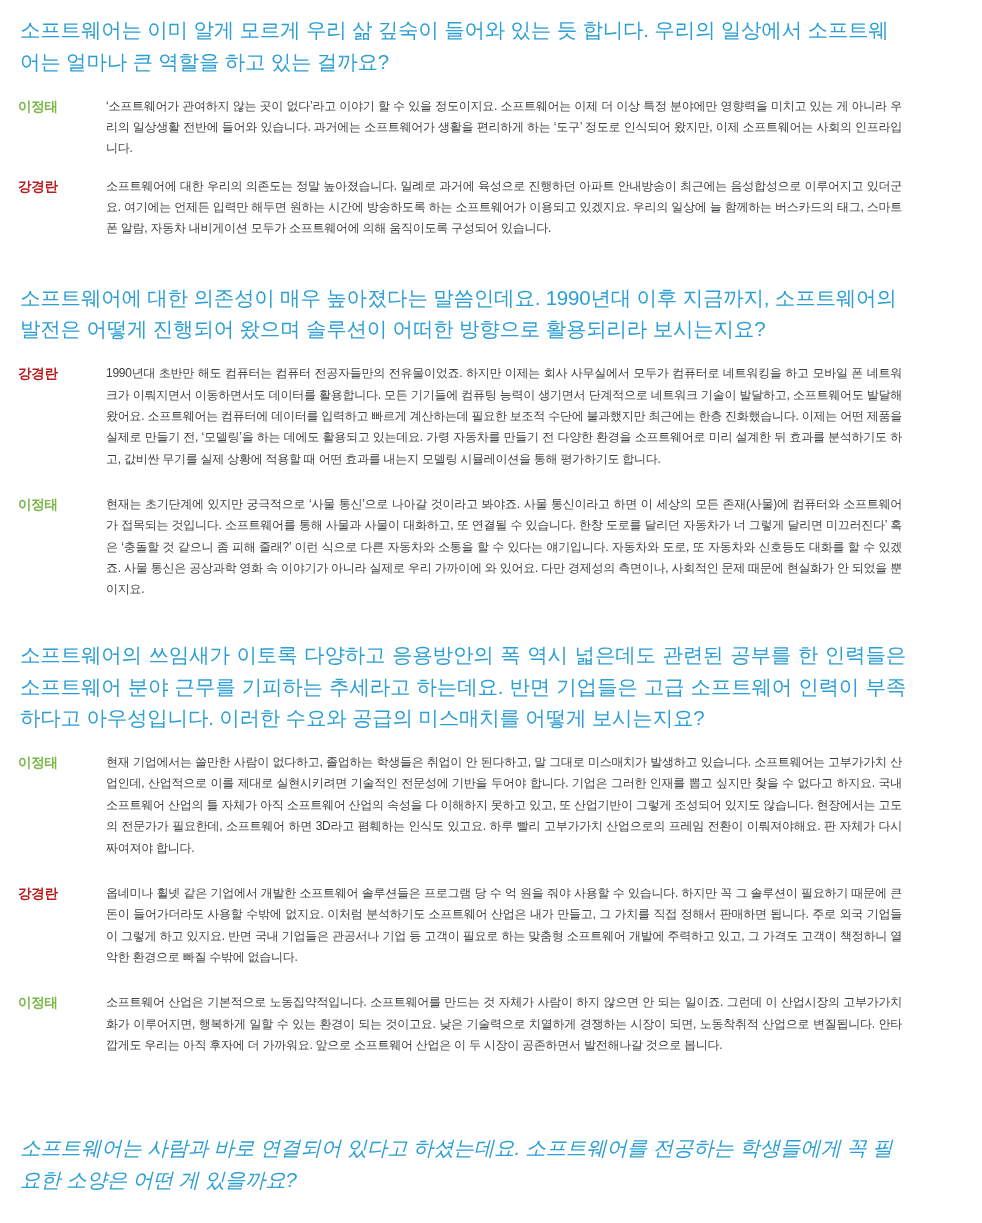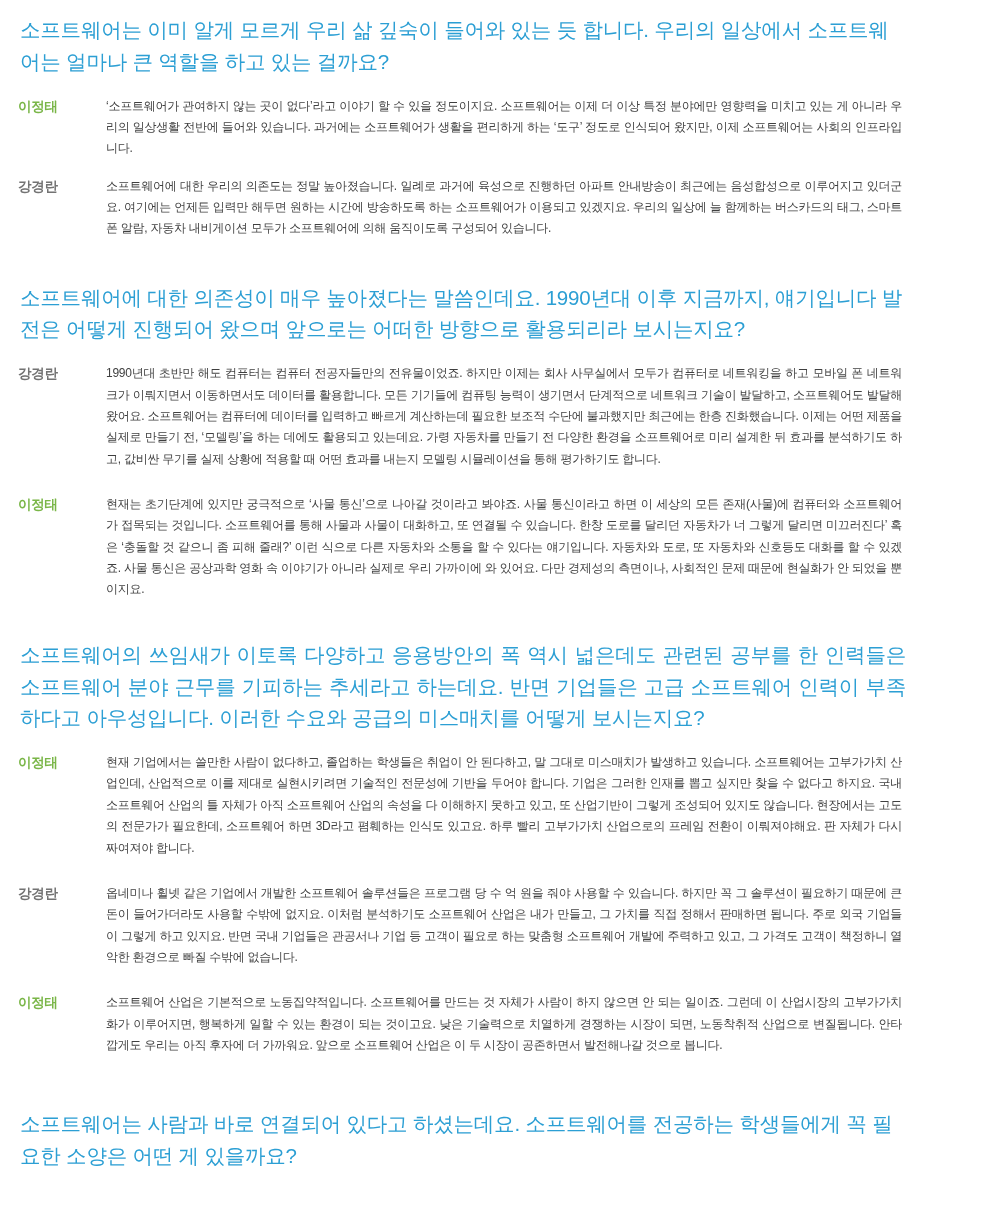--- a/index.html
+++ b/index.html
@@ -28,39 +28,39 @@
     letter-spacing: -0.2px;
     margin: 0 0 18px 0;
     padding: 0 2px 0 2px;
   }
   .question.justified {
     text-align: justify;
     text-justify: inter-word;
   }
   .q-gap-top-lg { margin-top: 42px; }
   .q-gap-top-xl { }
-  .q-gap-top-xxl { margin-top: 52px; }
+  .q-gap-top-xxl { margin-top: 76px; font-style: italic; }
 
   
   .qa {
     display: flex;
     align-items: flex-start;
     margin: 0 0 16px 0;
   }
   .qa .speaker {
     flex: 0 0 88px;
     width: 88px;
     font-size: 13.5px;
     font-weight: 700;
     line-height: 1.5;
     padding-top: 1px;
     letter-spacing: -0.3px;
   }
   .speaker-lee { color: #7ab648; }
-  .speaker-kang { color: #737373; }
+  .speaker-kang { color: #b91c1c; }
   .qa .answer {
     flex: 1 1 auto;
     font-size: 12px;
     line-height: 1.78;
     color: #3f3f3f;
     text-align: justify;
     text-justify: inter-word;
     letter-spacing: -0.25px;
     padding-right: 6px;
   }
@@ -77,21 +77,21 @@
   <div class="qa">
     <div class="speaker speaker-lee">이정태</div>
     <div class="answer">‘소프트웨어가 관여하지 않는 곳이 없다’라고 이야기 할 수 있을 정도이지요. 소프트웨어는 이제 더 이상 특정 분야에만 영향력을 미치고 있는 게 아니라 우리의 일상생활 전반에 들어와 있습니다. 과거에는 소프트웨어가 생활을 편리하게 하는 ‘도구’ 정도로 인식되어 왔지만, 이제 소프트웨어는 사회의 인프라입니다.</div>
   </div>
 
   <div class="qa block-gap-lg">
     <div class="speaker speaker-kang">강경란</div>
     <div class="answer">소프트웨어에 대한 우리의 의존도는 정말 높아졌습니다. 일례로 과거에 육성으로 진행하던 아파트 안내방송이 최근에는 음성합성으로 이루어지고 있더군요. 여기에는 언제든 입력만 해두면 원하는 시간에 방송하도록 하는 소프트웨어가 이용되고 있겠지요. 우리의 일상에 늘 함께하는 버스카드의 태그, 스마트폰 알람, 자동차 내비게이션 모두가 소프트웨어에 의해 움직이도록 구성되어 있습니다.</div>
   </div>
 
-  <p class="question q-gap-top-lg">소프트웨어에 대한 의존성이 매우 높아졌다는 말씀인데요. 1990년대 이후 지금까지, 얘기입니다 발전은 어떻게 진행되어 왔으며 앞으로는 어떠한 방향으로 활용되리라 보시는지요?</p>
+  <p class="question q-gap-top-lg">소프트웨어에 대한 의존성이 매우 높아졌다는 말씀인데요. 1990년대 이후 지금까지, 소프트웨어의 발전은 어떻게 진행되어 왔으며 솔루션이 어떠한 방향으로 활용되리라 보시는지요?</p>
 
   <div class="qa block-gap-sm">
     <div class="speaker speaker-kang">강경란</div>
     <div class="answer">1990년대 초반만 해도 컴퓨터는 컴퓨터 전공자들만의 전유물이었죠. 하지만 이제는 회사 사무실에서 모두가 컴퓨터로 네트워킹을 하고 모바일 폰 네트워크가 이뤄지면서 이동하면서도 데이터를 활용합니다. 모든 기기들에 컴퓨팅 능력이 생기면서 단계적으로 네트워크 기술이 발달하고, 소프트웨어도 발달해 왔어요. 소프트웨어는 컴퓨터에 데이터를 입력하고 빠르게 계산하는데 필요한 보조적 수단에 불과했지만 최근에는 한층 진화했습니다. 이제는 어떤 제품을 실제로 만들기 전, ‘모델링’을 하는 데에도 활용되고 있는데요. 가령 자동차를 만들기 전 다양한 환경을 소프트웨어로 미리 설계한 뒤 효과를 분석하기도 하고, 값비싼 무기를 실제 상황에 적용할 때 어떤 효과를 내는지 모델링 시뮬레이션을 통해 평가하기도 합니다.</div>
   </div>
 
   <div class="qa block-gap-lg">
     <div class="speaker speaker-lee">이정태</div>
     <div class="answer">현재는 초기단계에 있지만 궁극적으로 ‘사물 통신’으로 나아갈 것이라고 봐야죠. 사물 통신이라고 하면 이 세상의 모든 존재(사물)에 컴퓨터와 소프트웨어가 접목되는 것입니다. 소프트웨어를 통해 사물과 사물이 대화하고, 또 연결될 수 있습니다. 한창 도로를 달리던 자동차가 너 그렇게 달리면 미끄러진다’ 혹은 ‘충돌할 것 같으니 좀 피해 줄래?’ 이런 식으로 다른 자동차와 소통을 할 수 있다는 얘기입니다. 자동차와 도로, 또 자동차와 신호등도 대화를 할 수 있겠죠. 사물 통신은 공상과학 영화 속 이야기가 아니라 실제로 우리 가까이에 와 있어요. 다만 경제성의 측면이나, 사회적인 문제 때문에 현실화가 안 되었을 뿐이지요.</div>
   </div>

